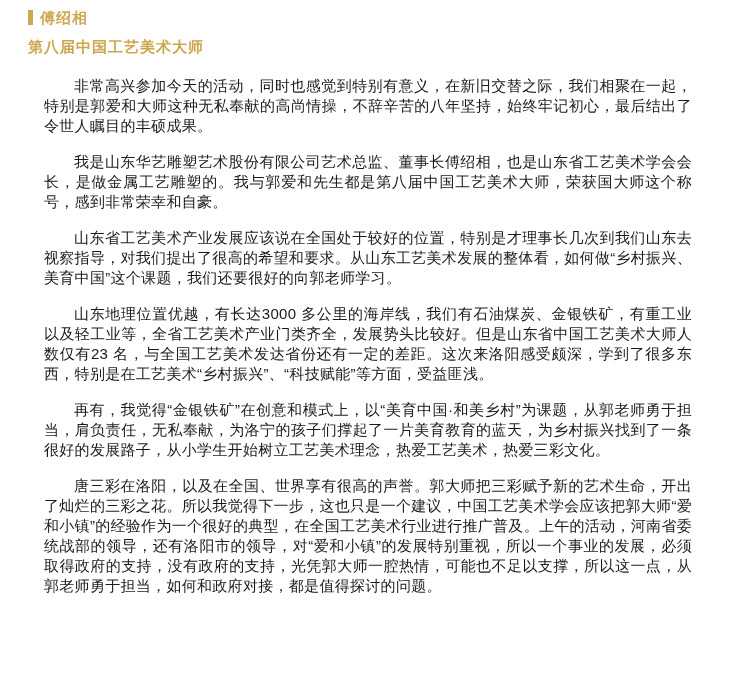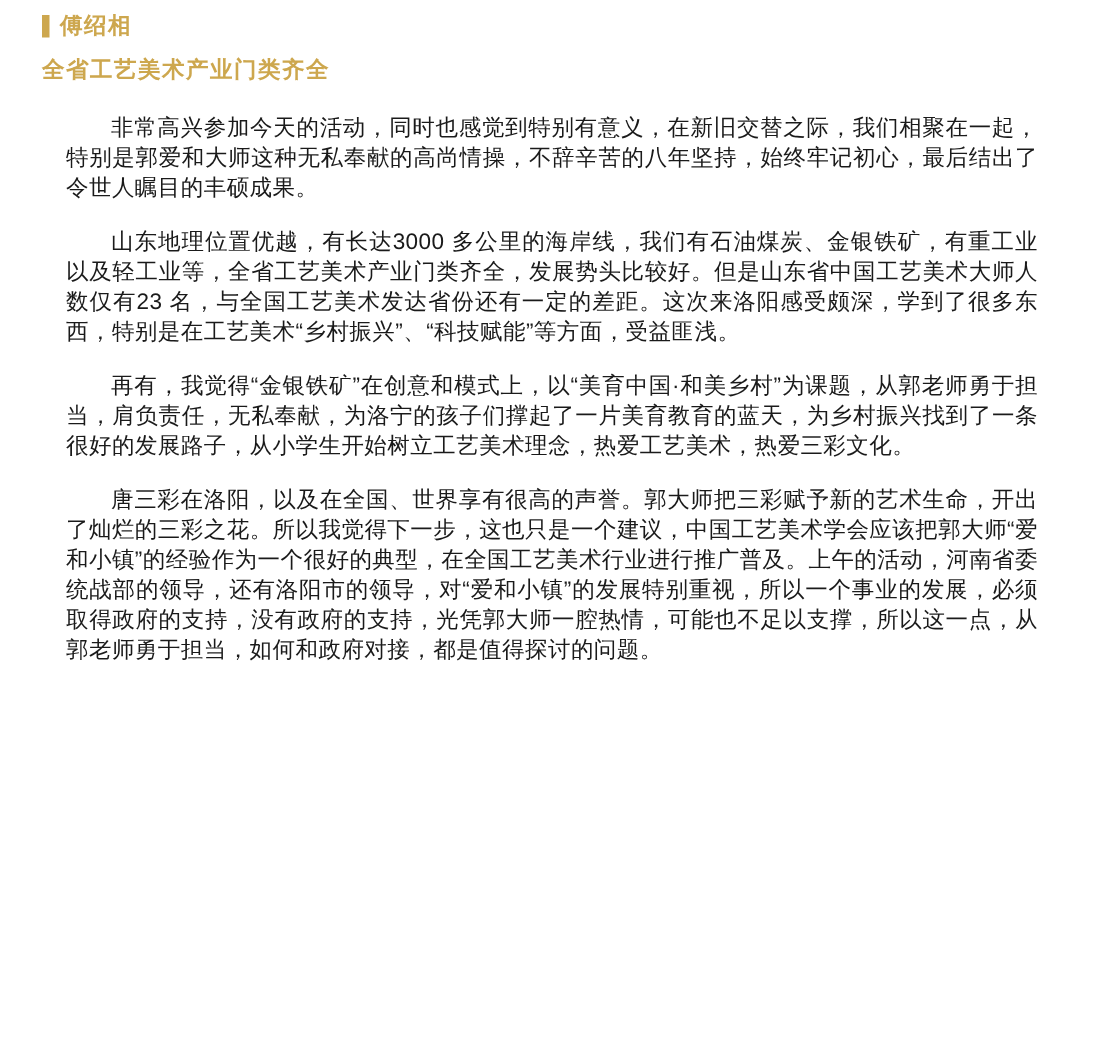--- a/index.html
+++ b/index.html
@@ -62,22 +62,24 @@
 </style>
 </head>
 <body>
 
 <div class="page">
   <div class="header">
     <div class="title-row">
       <span class="title-accent-bar"></span>
       <span class="page-title">傅绍相</span>
     </div>
-    <div class="page-subtitle">全省工艺美术产业门类齐全</div>
+    <div class="page-subtitle">第八届中国工艺美术大师</div>
   </div>
 
   <div class="article">
     <p>非常高兴参加今天的活动，同时也感觉到特别有意义，在新旧交替之际，我们相聚在一起，特别是郭爱和大师这种无私奉献的高尚情操，不辞辛苦的八年坚持，始终牢记初心，最后结出了令世人瞩目的丰硕成果。</p>
+    <p>我是山东华艺雕塑艺术股份有限公司艺术总监、董事长傅绍相，也是山东省工艺美术学会会长，是做金属工艺雕塑的。我与郭爱和先生都是第八届中国工艺美术大师，荣获国大师这个称号，感到非常荣幸和自豪。</p>
+    <p>山东省工艺美术产业发展应该说在全国处于较好的位置，特别是才理事长几次到我们山东去视察指导，对我们提出了很高的希望和要求。从山东工艺美术发展的整体看，如何做“乡村振兴、美育中国”这个课题，我们还要很好的向郭老师学习。</p>
     <p>山东地理位置优越，有长达3000 多公里的海岸线，我们有石油煤炭、金银铁矿，有重工业以及轻工业等，全省工艺美术产业门类齐全，发展势头比较好。但是山东省中国工艺美术大师人数仅有23 名，与全国工艺美术发达省份还有一定的差距。这次来洛阳感受颇深，学到了很多东西，特别是在工艺美术“乡村振兴”、“科技赋能”等方面，受益匪浅。</p>
     <p>再有，我觉得“金银铁矿”在创意和模式上，以“美育中国·和美乡村”为课题，从郭老师勇于担当，肩负责任，无私奉献，为洛宁的孩子们撑起了一片美育教育的蓝天，为乡村振兴找到了一条很好的发展路子，从小学生开始树立工艺美术理念，热爱工艺美术，热爱三彩文化。</p>
     <p>唐三彩在洛阳，以及在全国、世界享有很高的声誉。郭大师把三彩赋予新的艺术生命，开出了灿烂的三彩之花。所以我觉得下一步，这也只是一个建议，中国工艺美术学会应该把郭大师“爱和小镇”的经验作为一个很好的典型，在全国工艺美术行业进行推广普及。上午的活动，河南省委统战部的领导，还有洛阳市的领导，对“爱和小镇”的发展特别重视，所以一个事业的发展，必须取得政府的支持，没有政府的支持，光凭郭大师一腔热情，可能也不足以支撑，所以这一点，从郭老师勇于担当，如何和政府对接，都是值得探讨的问题。</p>
   </div>
 </div>
 
 </body></html>

